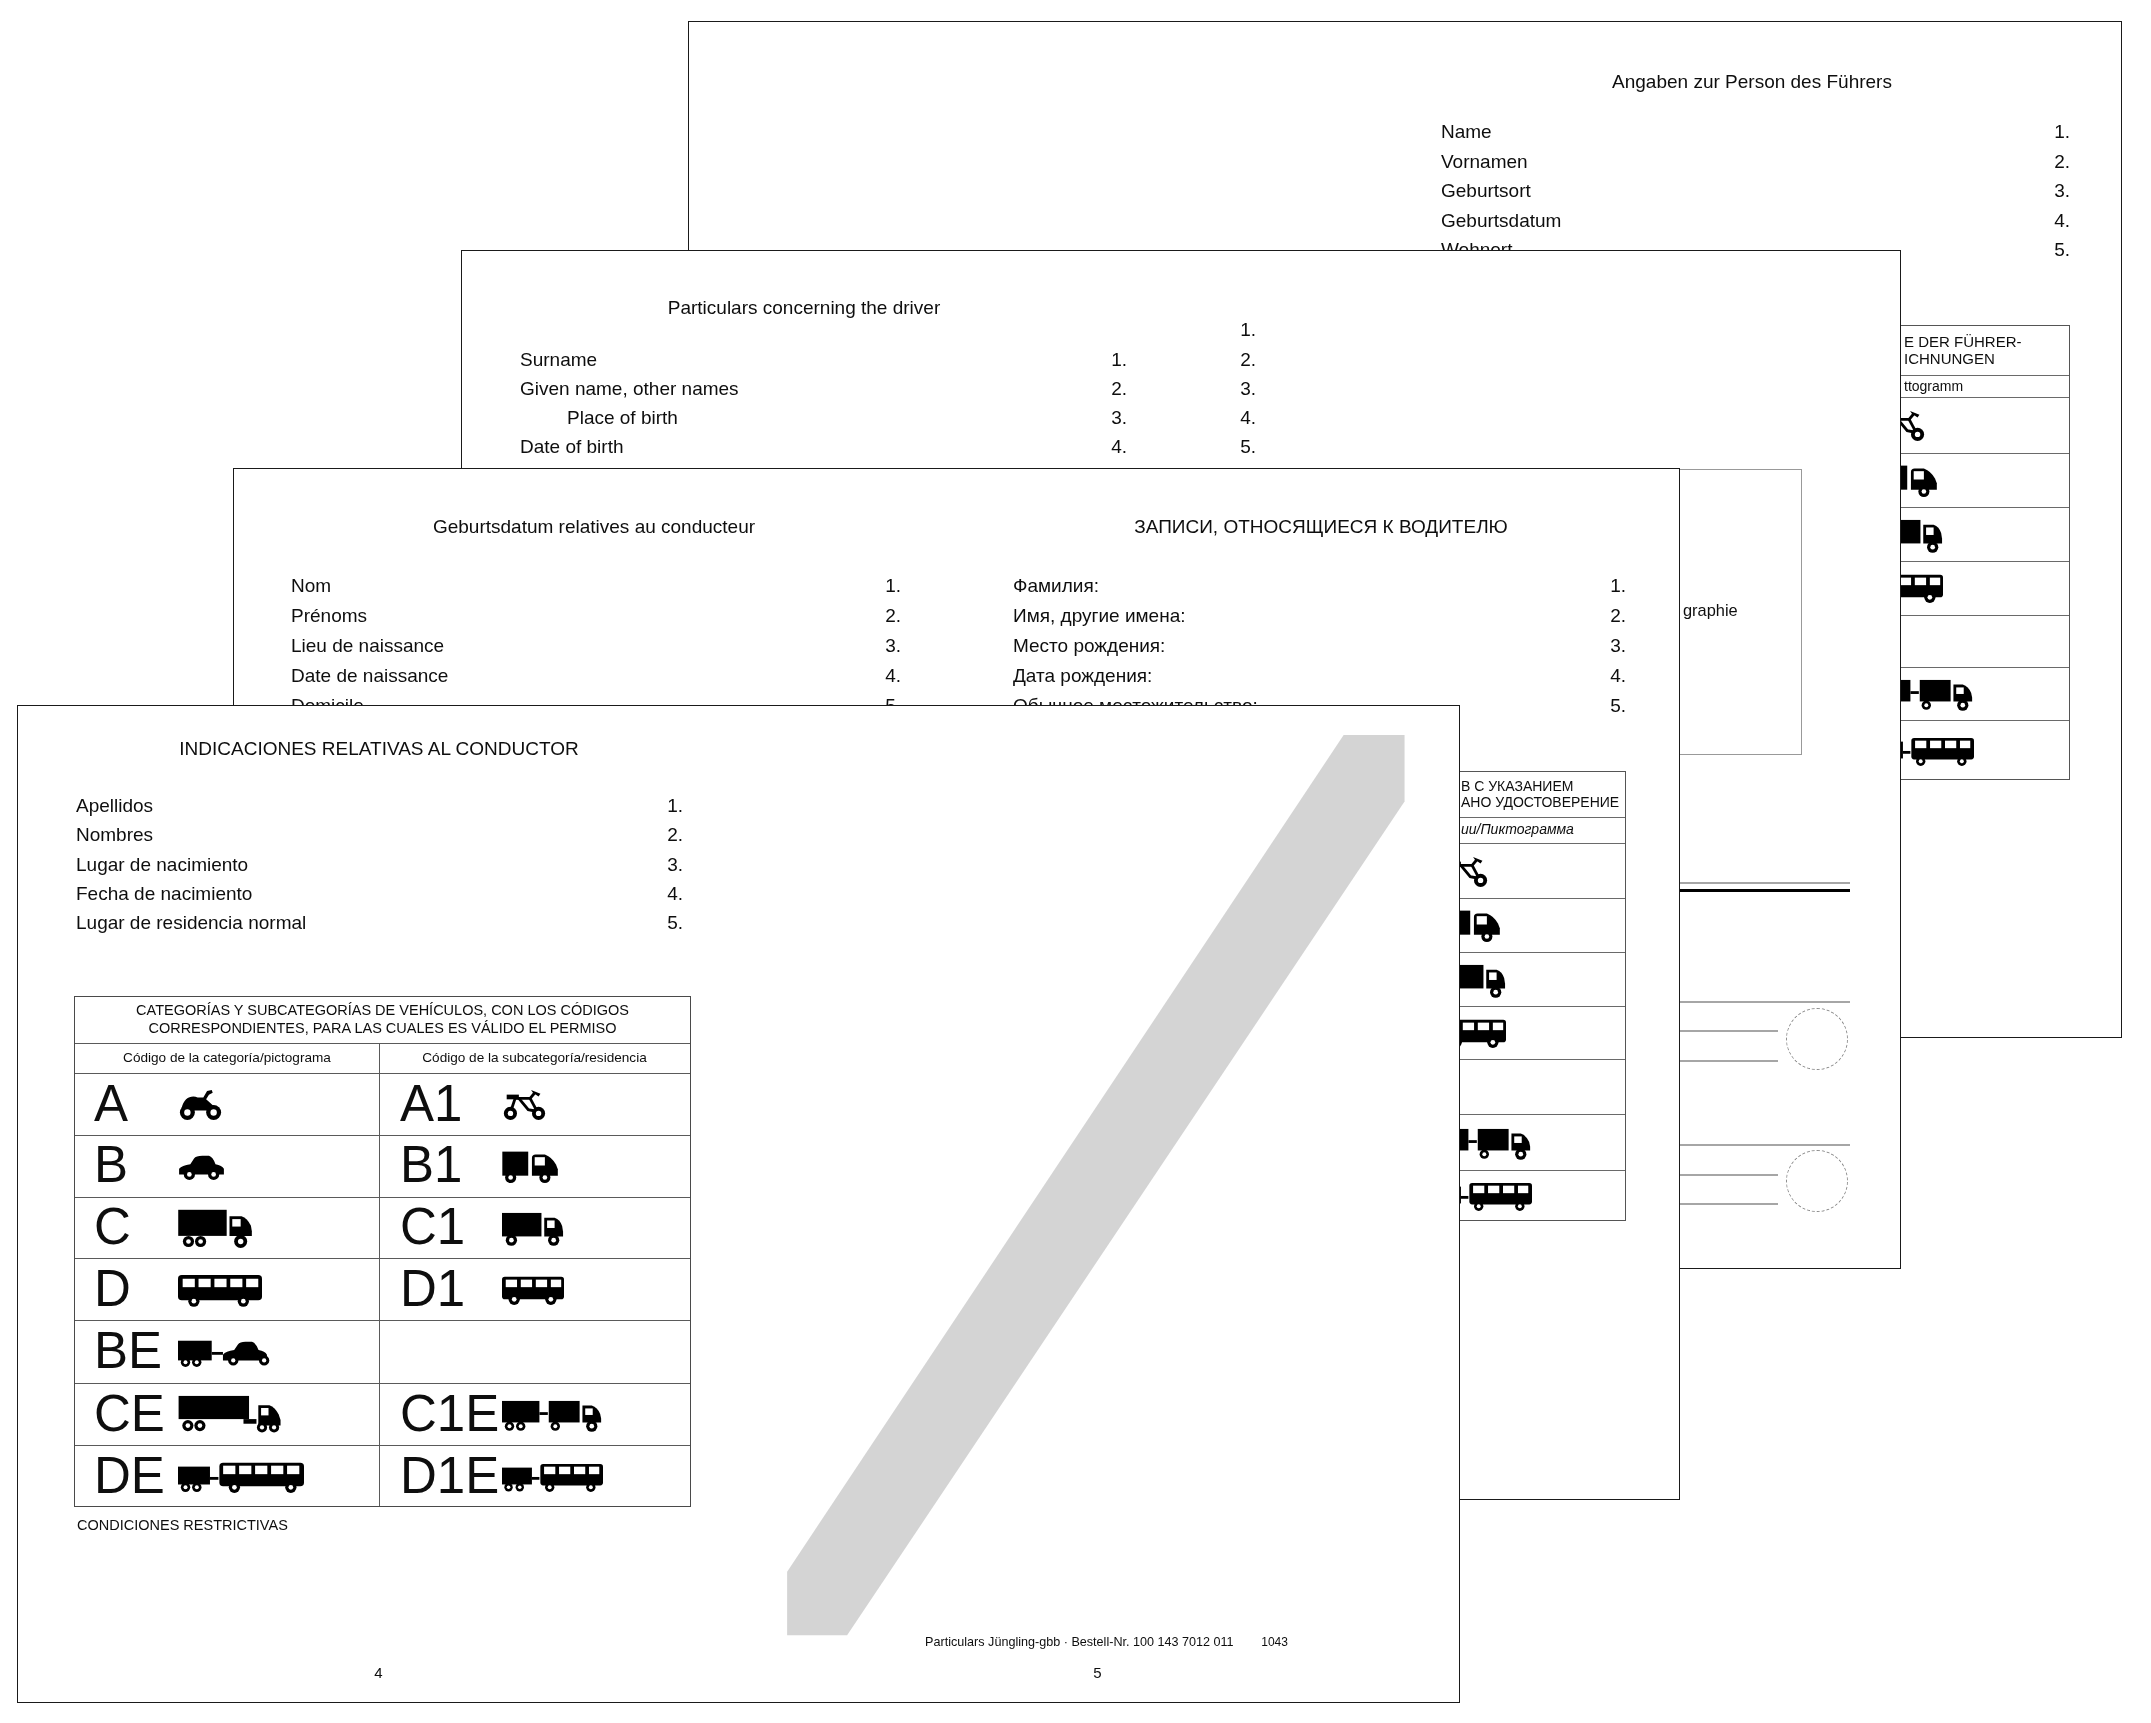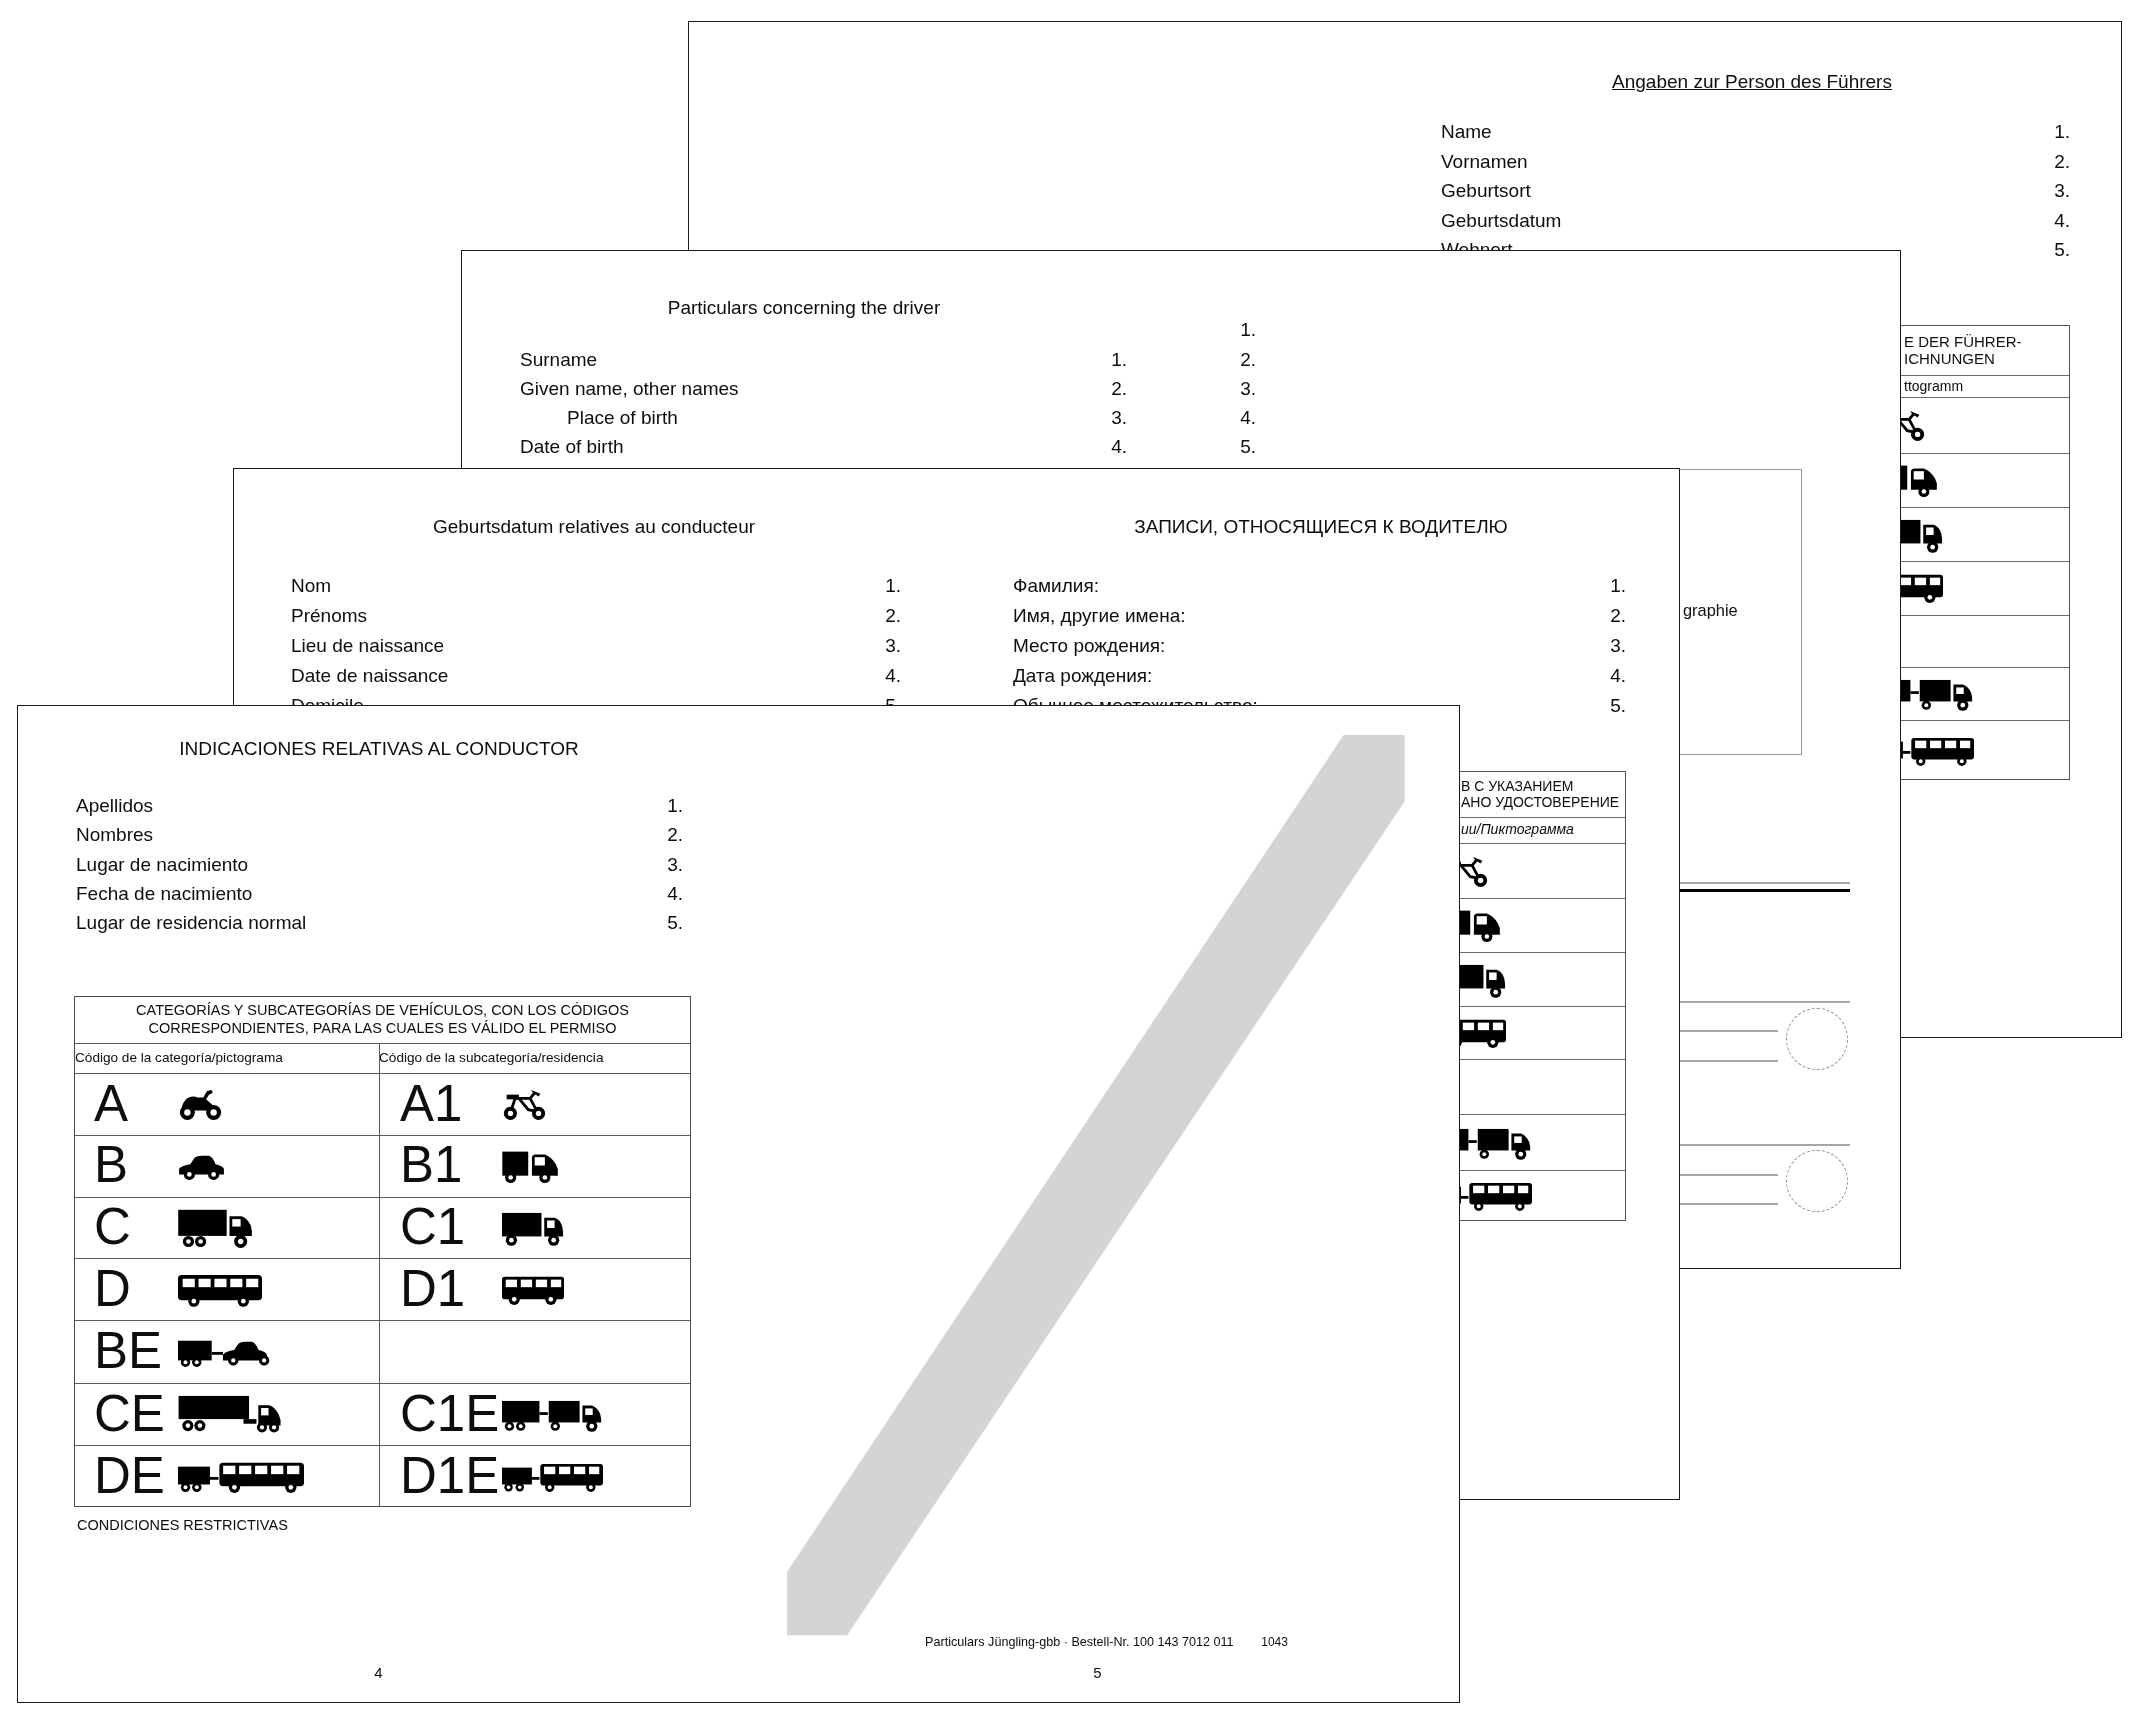--- a/index.html
+++ b/index.html
@@ -20,40 +20,40 @@
   .ct{position:absolute;border:0.9px solid #555;box-sizing:border-box;background:#fff;}
   .ct .hline{position:absolute;left:0;right:0;height:0.9px;background:#6a6a6a;}
   .ct-h{position:absolute;font-size:15px;white-space:nowrap;}
   .ct-sub{position:absolute;font-size:14px;white-space:nowrap;}
   .ct-icon{position:absolute;}
   
   .sp-table{position:absolute;border:1.9px solid #4a4a4a;box-sizing:border-box;background:#fff;}
   .sp-table .hline{position:absolute;left:0;right:0;height:0.9px;background:#5a5a5a;}
   .sp-table .vline{position:absolute;width:0.9px;background:#5a5a5a;}
   .sp-head{position:absolute;left:0;right:0;text-align:center;font-size:14.5px;white-space:nowrap;}
-  .sp-colhead{position:absolute;text-align:left;font-size:13.6px;white-space:nowrap;}
+  .sp-colhead{position:absolute;text-align:center;font-size:13.6px;white-space:nowrap;}
   .sp-code{position:absolute;font-size:51px;line-height:54px;letter-spacing:0px;}
   .sp-icon{position:absolute;}
   
   .photo-box{position:absolute;border:0.9px solid #999;box-sizing:border-box;}
   .rule{position:absolute;}
   .dash-circle{position:absolute;width:62px;height:62px;border:1.9px dashed #8a8a8a;border-radius:50%;box-sizing:border-box;}
   .stripe-svg{position:absolute;left:0;top:0;z-index:0;}
   .content{position:absolute;inset:0;z-index:1;}
   .footer-line{position:absolute;text-align:center;font-size:12.6px;white-space:nowrap;}
   .footer-line b{font-weight:normal;}
   .footer-code{font-size:12px;}
   .page-num{position:absolute;width:37px;text-align:center;font-size:15px;}
   svg{display:block;}
 </style>
 </head>
 <body>
 
 <div class="sheet" id="sheet-de">
-  <div class="title" style="left:740px;top:49px;width:646px;text-decoration:underline;">Angaben zur Person des Führers</div>
+  <div class="title" style="left:740px;top:49px;width:646px;">Angaben zur Person des Führers</div>
   <div id="de-fields">
       <span class="fld-label" style="left: 752px; top: 99px; font-size: 19px;">Name</span>
       <span class="fld-num" style="left: 1306px; top: 99px; font-size: 19px;">1.</span>
       <span class="fld-label" style="left: 752px; top: 129px; font-size: 19px;">Vornamen</span>
       <span class="fld-num" style="left: 1306px; top: 129px; font-size: 19px;">2.</span>
       <span class="fld-label" style="left: 752px; top: 158px; font-size: 19px;">Geburtsort</span>
       <span class="fld-num" style="left: 1306px; top: 158px; font-size: 19px;">3.</span>
       <span class="fld-label" style="left: 752px; top: 188px; font-size: 19px;">Geburtsdatum</span>
       <span class="fld-num" style="left: 1306px; top: 188px; font-size: 19px;">4.</span>
       <span class="fld-label" style="left: 752px; top: 217px; font-size: 19px;">Wohnort</span>

